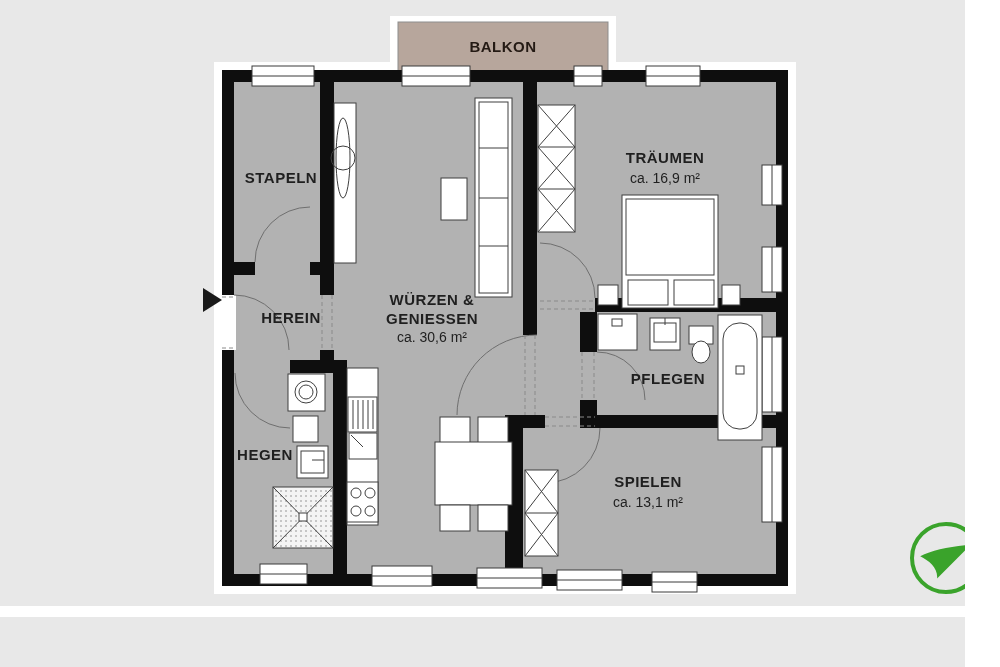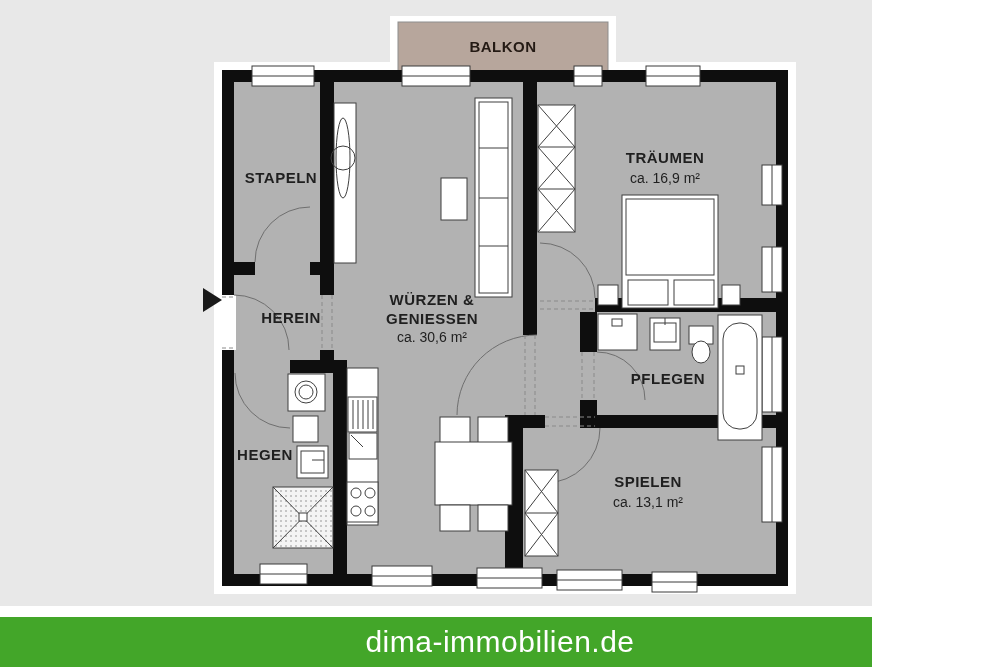--- a/index.html
+++ b/index.html
@@ -1,16 +1,16 @@
 <!DOCTYPE html>
 <html><head>
 <meta charset="utf-8">
 <style>
   html,body{margin:0;padding:0;}
-  #stage{position:relative;width:872px;height:667px;background:#e8e8e8;overflow:hidden;
+  #stage{position:relative;width:965px;height:667px;background:#e8e8e8;overflow:hidden;
          font-family:"Liberation Sans", sans-serif;}
   #plan-svg{position:absolute;left:195px;top:5px;}
   .room-name{font-family:"Liberation Sans",sans-serif;font-weight:bold;font-size:15px;fill:#1f1f1f;letter-spacing:.5px;}
   .room-area{font-family:"Liberation Sans",sans-serif;font-size:14px;fill:#1f1f1f;}
   .balcony-name{font-family:"Liberation Sans",sans-serif;font-weight:bold;font-size:15px;fill:#241a14;letter-spacing:.5px;}
   .furn{fill:#ffffff;stroke:#3f3f3f;stroke-width:1;}
   .furn-line{stroke:#3f3f3f;stroke-width:1;fill:none;}
   .arc{stroke:#6f6f6f;stroke-width:1;fill:none;}
   .dash{stroke:#8a8a8a;stroke-width:1;fill:none;stroke-dasharray:4 3;}
   .win{fill:#ffffff;stroke:#3a3a3a;stroke-width:1;}
@@ -271,23 +271,20 @@
       <text class="room-name" x="473" y="379" text-anchor="middle">PFLEGEN</text>
       <text class="room-name" x="70" y="455" text-anchor="middle">HEGEN</text>
       <text class="room-name" x="453" y="482" text-anchor="middle">SPIELEN</text>
       <text class="room-area" x="453" y="502" text-anchor="middle">ca. 13,1 m²</text>
     </g>
 
     <polygon points="8,283 27,295 8,307" fill="#1a1a1a"></polygon>
   </svg>
 
   <div id="footer-strip"></div>
-  <div id="footer-bar">
-    <span>dima-immobilien.de</span>
-  </div>
 
   <div id="logo">
     <svg width="64" height="64" viewBox="0 0 72 72">
       <path d="M7,34 C20,27 42,23 64,21 L26,59 C27,47 17,39 7,34 Z" fill="#3aa32b"></path>
     </svg>
   </div>
 
 </div>
 
 </body></html>

